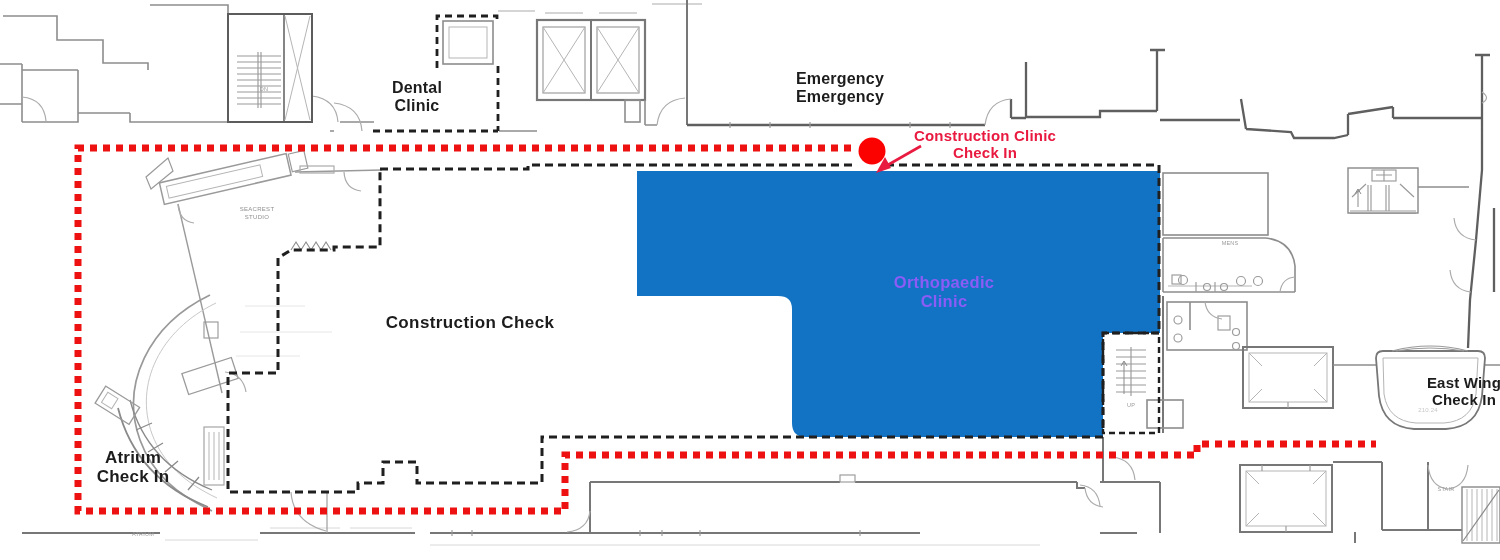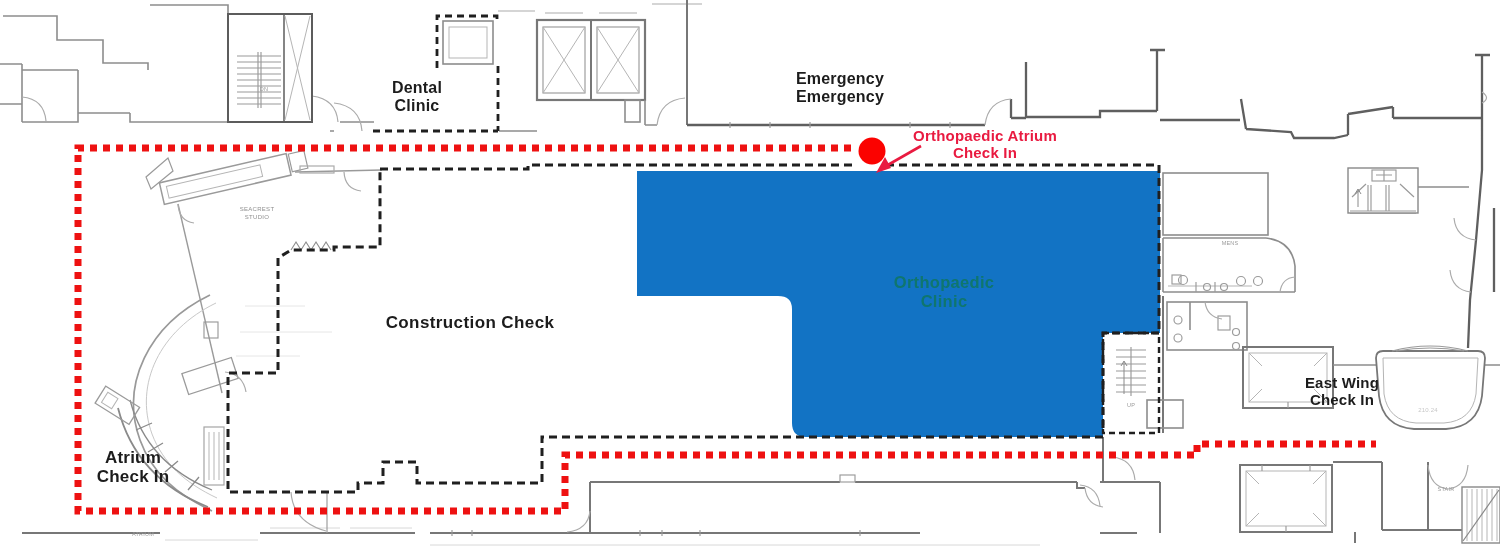--- a/index.html
+++ b/index.html
@@ -12,21 +12,21 @@
     position:absolute;transform:translate(-50%,-50%);
     text-align:center;font-weight:bold;color:#1c1c1c;
     line-height:1.14;white-space:nowrap;letter-spacing:.2px;
   }
   .lbl span{display:block;}
   .lbl-big{font-size:16px;}
   .lbl-construction{font-size:17px;letter-spacing:.4px;}
   .lbl-atrium{font-size:17px;}
   .lbl-eastwing{font-size:15px;}
   .lbl-red{color:var(--label-red,#e91a40);font-size:15px;}
-  .lbl-white{color:#0f766e;font-size:16.5px;letter-spacing:.3px;}
+  .lbl-white{color:#8b5cf6;font-size:16.5px;letter-spacing:.3px;}
   .lbl-tiny{font-weight:normal;color:#8f8f8f;font-size:6px;letter-spacing:.3px;line-height:1.25;}
   .lbl-micro{font-weight:normal;color:#9a9a9a;font-size:5.5px;letter-spacing:.2px;}
   .lbl-desknum{font-weight:normal;color:#c7c7c7;font-size:6px;}
   
   .w-light{stroke:#8d8d8d;stroke-width:1.6;fill:none;}
   .w-lighter{stroke:#b5b5b5;stroke-width:1;fill:none;}
   .w-faint{stroke:#e6e6e6;stroke-width:1;fill:none;}
   .w-dark{stroke:#5f5f5f;stroke-width:2.3;fill:none;}
   .w-mid{stroke:#777;stroke-width:2;fill:none;}
   .w-arc{stroke:#ababab;stroke-width:1.2;fill:none;}
@@ -231,39 +231,39 @@
     <span>Dental</span>
     <span>Clinic</span>
   </div>
 
   <div class="lbl lbl-big" style="left:840px;top:88px">
     <span>Emergency</span>
     <span>Emergency</span>
   </div>
 
   <div class="lbl lbl-red" style="left:985px;top:144px">
-    <span>Orthopaedic Atrium</span>
+    <span>Construction Clinic</span>
     <span>Check In</span>
   </div>
 
   <div class="lbl lbl-white" style="left:944px;top:292px">
     <span>Orthopaedic</span>
     <span>Clinic</span>
   </div>
 
   <div class="lbl lbl-construction" style="left:470px;top:323px">
     <span>Construction Check</span>
   </div>
 
   <div class="lbl lbl-atrium" style="left:133px;top:467px">
     <span>Atrium</span>
     <span>Check In</span>
   </div>
 
-  <div class="lbl lbl-eastwing" style="left:1342px;top:391px">
+  <div class="lbl lbl-eastwing" style="left:1464px;top:391px">
     <span>East Wing</span>
     <span>Check In</span>
   </div>
   <div class="lbl lbl-desknum" style="left:1428px;top:410px">
     <span>210.24</span>
   </div>
 
   <div class="lbl lbl-tiny" style="left:257px;top:213px">
     <span>SEACREST</span>
     <span>STUDIO</span>

